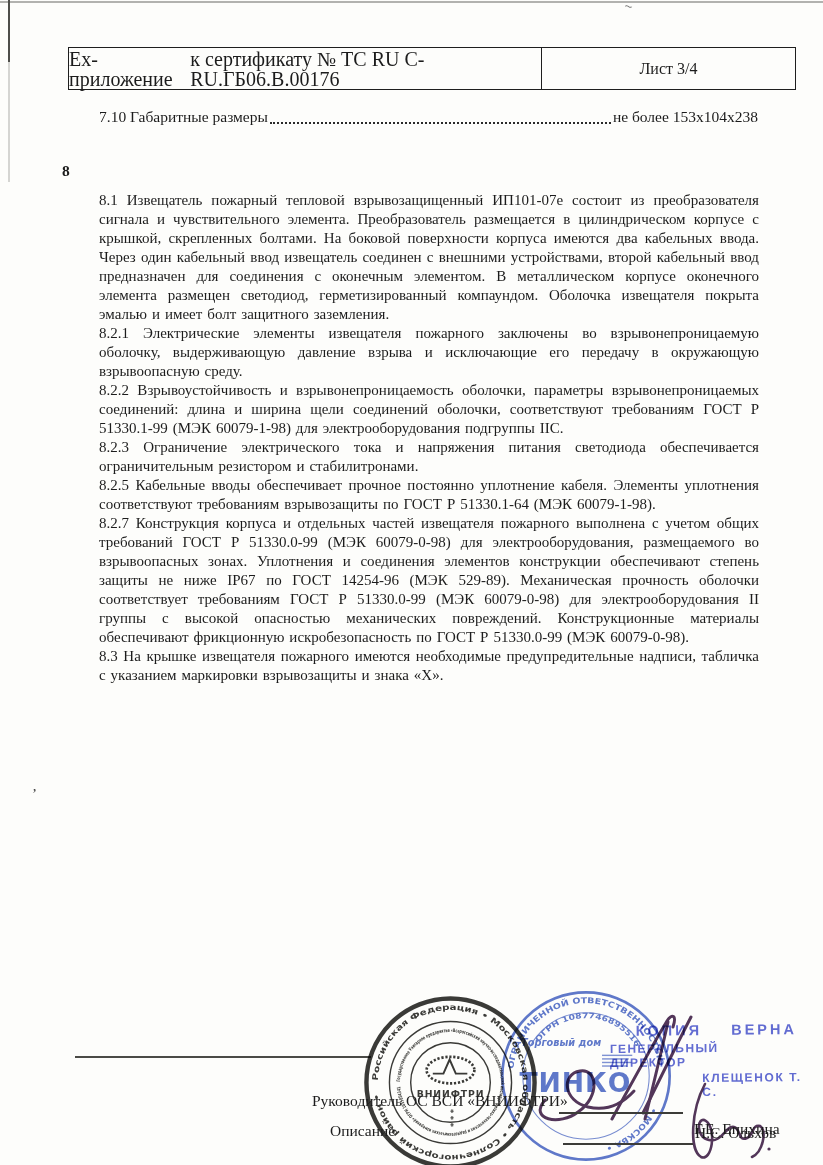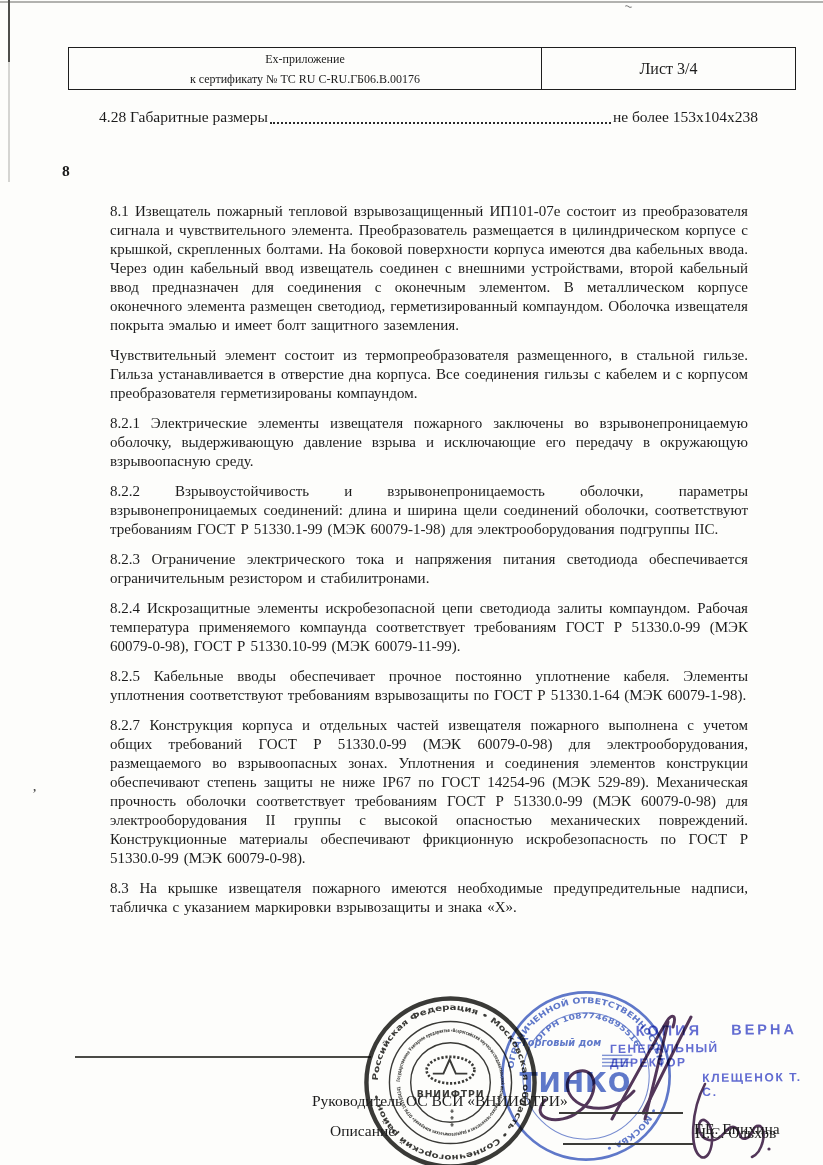--- a/index.html
+++ b/index.html
@@ -12,32 +12,32 @@
   .scan-topline{position:absolute;left:0;top:1px;width:823px;height:2px;background:#8a8a86;opacity:.65;}
   .scan-leftline{position:absolute;left:8px;top:0;width:2px;height:62px;background:#4e4e4a;}
   .scan-leftline2{position:absolute;left:8px;top:62px;width:2px;height:120px;background:#8a8a86;opacity:.35;}
   .scan-squiggle{position:absolute;left:624px;top:0px;font-size:11px;color:#777;transform:rotate(14deg);font-family:"DejaVu Sans",sans-serif;}
   .scan-speck{position:absolute;left:32px;top:786px;font-size:15px;color:#3a3a3a;font-family:"Liberation Serif",serif;}
   
   .hdr-table{
     position:absolute;left:68px;top:47px;width:728px;height:43px;
     border:1.7px solid #1e1e1e;display:flex;box-sizing:border-box;
   }
-  .hdr-left{width:472px;box-sizing:border-box;display:flex;flex-direction:column;justify-content:flex-end;align-items:center;font-size:12px;line-height:20px;}
+  .hdr-left{width:472px;box-sizing:border-box;display:flex;flex-direction:row;justify-content:flex-end;align-items:center;font-size:20px;line-height:20px;}
   .hdr-right{flex:1;border-left:1.7px solid #1e1e1e;display:flex;align-items:center;justify-content:center;font-size:16px;}
   
   .specs{position:absolute;left:99px;top:106px;width:659px;font-size:15.5px;}
   .spec-row{display:flex;align-items:baseline;line-height:21.5px;white-space:nowrap;}
   .spec-leader{flex:1;border-bottom:2px dotted #2a2a2a;align-self:flex-end;margin:0 2px 4px 2px;min-width:30px;}
   
   .sec-head{position:absolute;left:62px;top:161px;width:700px;display:flex;font-weight:bold;font-size:15.5px;line-height:19px;}
   .sec-num{width:37px;}
   
   .body-text{position:absolute;left:99px;top:191px;width:660px;font-size:15px;line-height:19px;}
-  .body-text p{margin:11px;text-align:justify;word-spacing:1.2px;}
+  .body-text p{margin:0;text-align:justify;word-spacing:1.2px;}
   
   .fold-line{position:absolute;left:75px;top:1056px;width:296px;height:1.6px;background:#4a4a46;}
   .stamp{position:absolute;mix-blend-mode:multiply;}
   .stamp-blue{left:497px;top:987px;width:178px;height:178px;opacity:.88;}
   .stamp-dark{left:362px;top:994px;width:177px;height:177px;opacity:.93;}
   .copy-stamp{
     position:absolute;left:610px;top:1022px;width:196px;mix-blend-mode:multiply;opacity:.92;
     color:#5560d2;font-family:"Liberation Sans",sans-serif;font-weight:bold;transform:rotate(-.6deg);
   }
   .copy-l1{font-size:14.5px;letter-spacing:3px;word-spacing:22px;margin-left:26px;}
@@ -68,37 +68,35 @@
     <div>Ех-приложение</div>
     <div>к сертификату № ТС RU C-RU.ГБ06.В.00176</div>
   </div>
   <div class="hdr-right">
     <span>Лист 3/4</span>
   </div>
 </div>
 
 <div class="specs">
   <div class="spec-row">
-    <span>4.28</span>&nbsp;<span>Габаритные размеры</span>
+    <span>7.10</span>&nbsp;<span>Габаритные размеры</span>
     <span class="spec-leader"></span>
     <span>не более 153х104х238</span>
   </div>
 </div>
 
 <div class="sec-head">
   <span class="sec-num">8</span>
 </div>
 
 <div class="body-text">
   <p>8.1 Извещатель пожарный тепловой взрывозащищенный ИП101-07е  состоит из преобразователя сигнала и чувствительного элемента. Преобразователь размещается в цилиндрическом корпусе с крышкой, скрепленных болтами. На боковой поверхности корпуса имеются два  кабельных ввода. Через один кабельный ввод извещатель соединен с внешними устройствами, второй кабельный ввод предназначен для соединения с оконечным элементом. В металлическом корпусе оконечного элемента размещен светодиод, герметизированный компаундом. Оболочка извещателя покрыта эмалью и имеет болт защитного заземления.</p>
-  <p>Чувствительный элемент состоит из термопреобразователя размещенного, в стальной гильзе. Гильза устанавливается в отверстие  дна корпуса. Все соединения гильзы с кабелем и с корпусом преобразователя герметизированы компаундом.</p>
   <p>8.2.1 Электрические элементы извещателя пожарного заключены во взрывонепроницаемую оболочку, выдерживающую давление взрыва и исключающие его передачу в окружающую взрывоопасную среду.</p>
   <p>8.2.2 Взрывоустойчивость и взрывонепроницаемость оболочки, параметры взрывонепроницаемых соединений: длина и ширина щели соединений оболочки, соответствуют требованиям  ГОСТ Р 51330.1-99 (МЭК 60079-1-98)  для электрооборудования подгруппы IIС.</p>
   <p>8.2.3 Ограничение электрического тока и напряжения питания светодиода обеспечивается ограничительным резистором и стабилитронами.</p>
-  <p>8.2.4 Искрозащитные элементы искробезопасной цепи светодиода залиты компаундом. Рабочая температура применяемого компаунда соответствует требованиям ГОСТ Р 51330.0-99 (МЭК 60079-0-98), ГОСТ Р 51330.10-99 (МЭК 60079-11-99).</p>
   <p>8.2.5 Кабельные вводы обеспечивает прочное постоянно уплотнение кабеля. Элементы уплотнения соответствуют требованиям взрывозащиты по ГОСТ Р 51330.1-64 (МЭК 60079-1-98).</p>
   <p>8.2.7 Конструкция корпуса и отдельных частей извещателя пожарного выполнена с учетом общих требований ГОСТ Р 51330.0-99 (МЭК 60079-0-98) для электрооборудования, размещаемого во взрывоопасных зонах. Уплотнения и соединения элементов конструкции обеспечивают степень защиты не ниже IР67 по ГОСТ 14254-96 (МЭК 529-89). Механическая прочность оболочки соответствует требованиям ГОСТ Р 51330.0-99 (МЭК 60079-0-98) для электрооборудования II группы с высокой опасностью механических повреждений. Конструкционные материалы обеспечивают фрикционную искробезопасность по ГОСТ Р 51330.0-99 (МЭК 60079-0-98).</p>
   <p>8.3 На крышке извещателя пожарного имеются необходимые предупредительные надписи, табличка с указанием маркировки взрывозащиты и знака «Х».</p>
 </div>
 
 <div class="fold-line"></div>
 
 <svg class="stamp stamp-blue" viewBox="0 0 200 200">
   <g stroke="#4a66c6" fill="none">
     <circle cx="100" cy="100" r="94" stroke-width="3"></circle>

